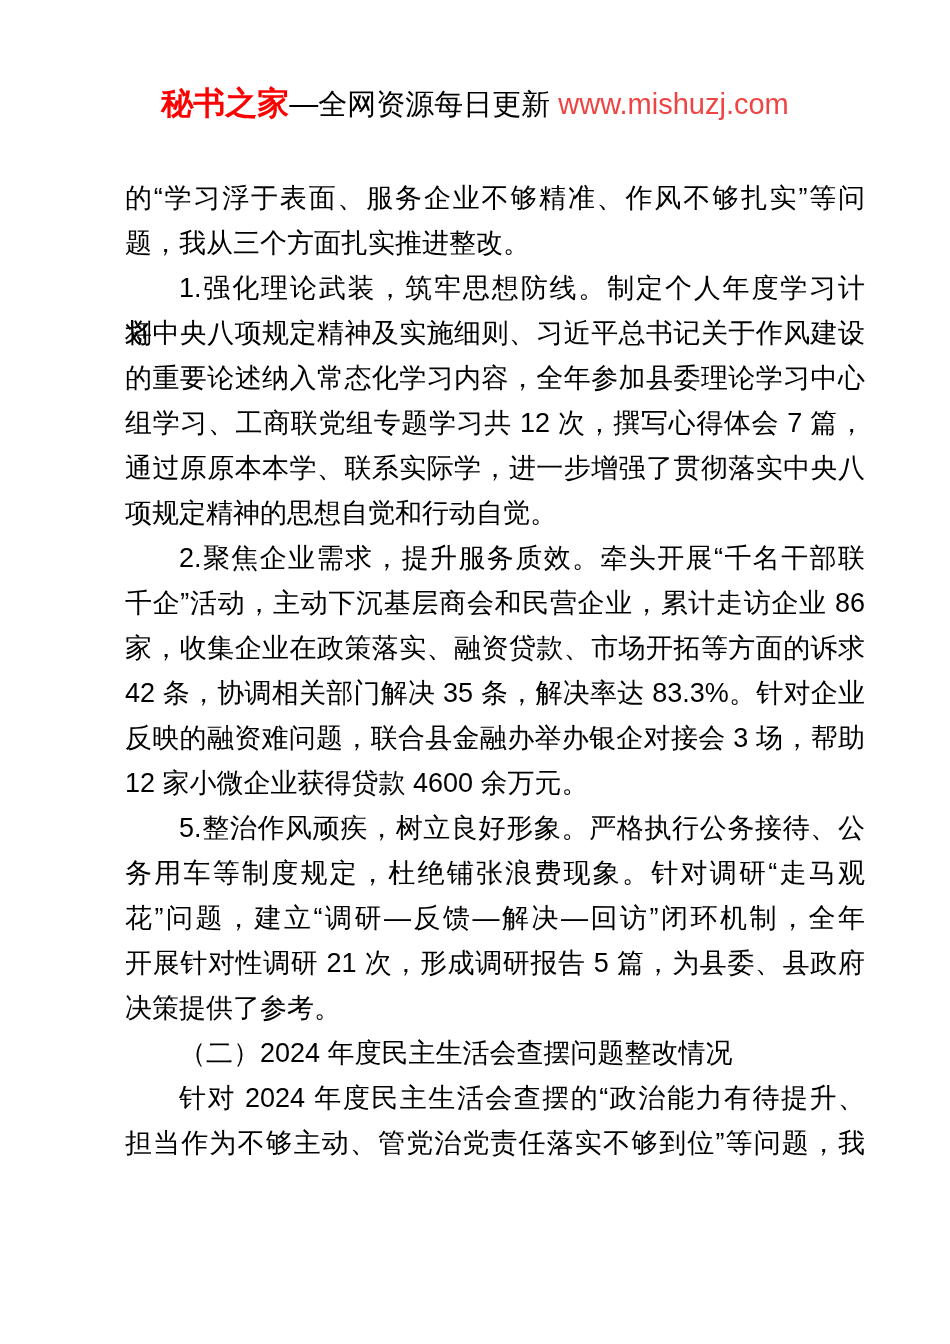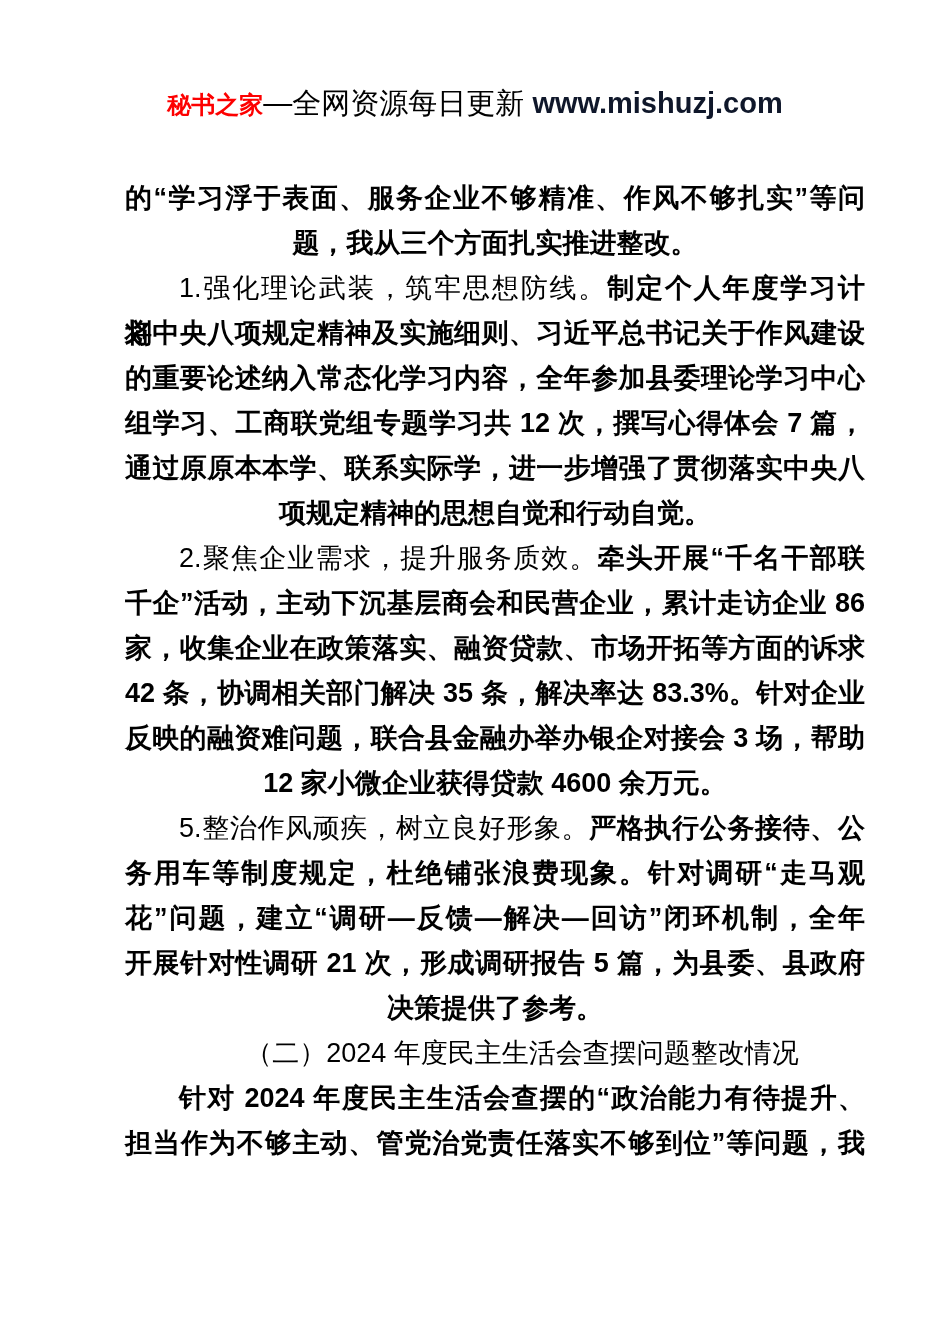--- a/index.html
+++ b/index.html
@@ -23,55 +23,55 @@
     left: 0;
     right: 0;
     text-align: center;
     white-space: nowrap;
     font-size: 29px;
     line-height: 46px;
   }
   .site-brand {
     color: #fd0000;
     font-weight: 700;
-    font-size: 24px;
+    font-size: 32px;
   }
   .site-tagline {
     color: #000000;
     font-weight: 400;
   }
   .site-url {
-    color: #0f172a;
-    font-weight: 700;
+    color: #ef4444;
+    font-weight: 400;
     text-decoration: none;
     text-align: right;
   }
   
   .doc-body {
     position: absolute;
     top: 176px;
     left: 125px;
     width: 740px;
     font-size: 27px;
     line-height: 45px;
     color: #000000;
   }
   .line {
     height: 45px;
-    text-align: center;
+    text-align: left;
   }
   .line.just {
     text-align: justify;
     text-align-last: justify;
     text-justify: inter-ideograph;
   }
   .line.ind {
     text-indent: 2em;
   }
-  .run { font-weight: 700; }
+  .run { font-weight: 400; }
   .run.b { font-weight: 400; margin-top: 37px; }
 </style>
 </head>
 <body>
 
 <div class="page">
 
   <div class="site-banner">
     <span class="site-brand">秘书之家</span><span class="site-tagline">—全网资源每日更新 </span><span class="site-url">www.mishuzj.com</span>
   </div>

